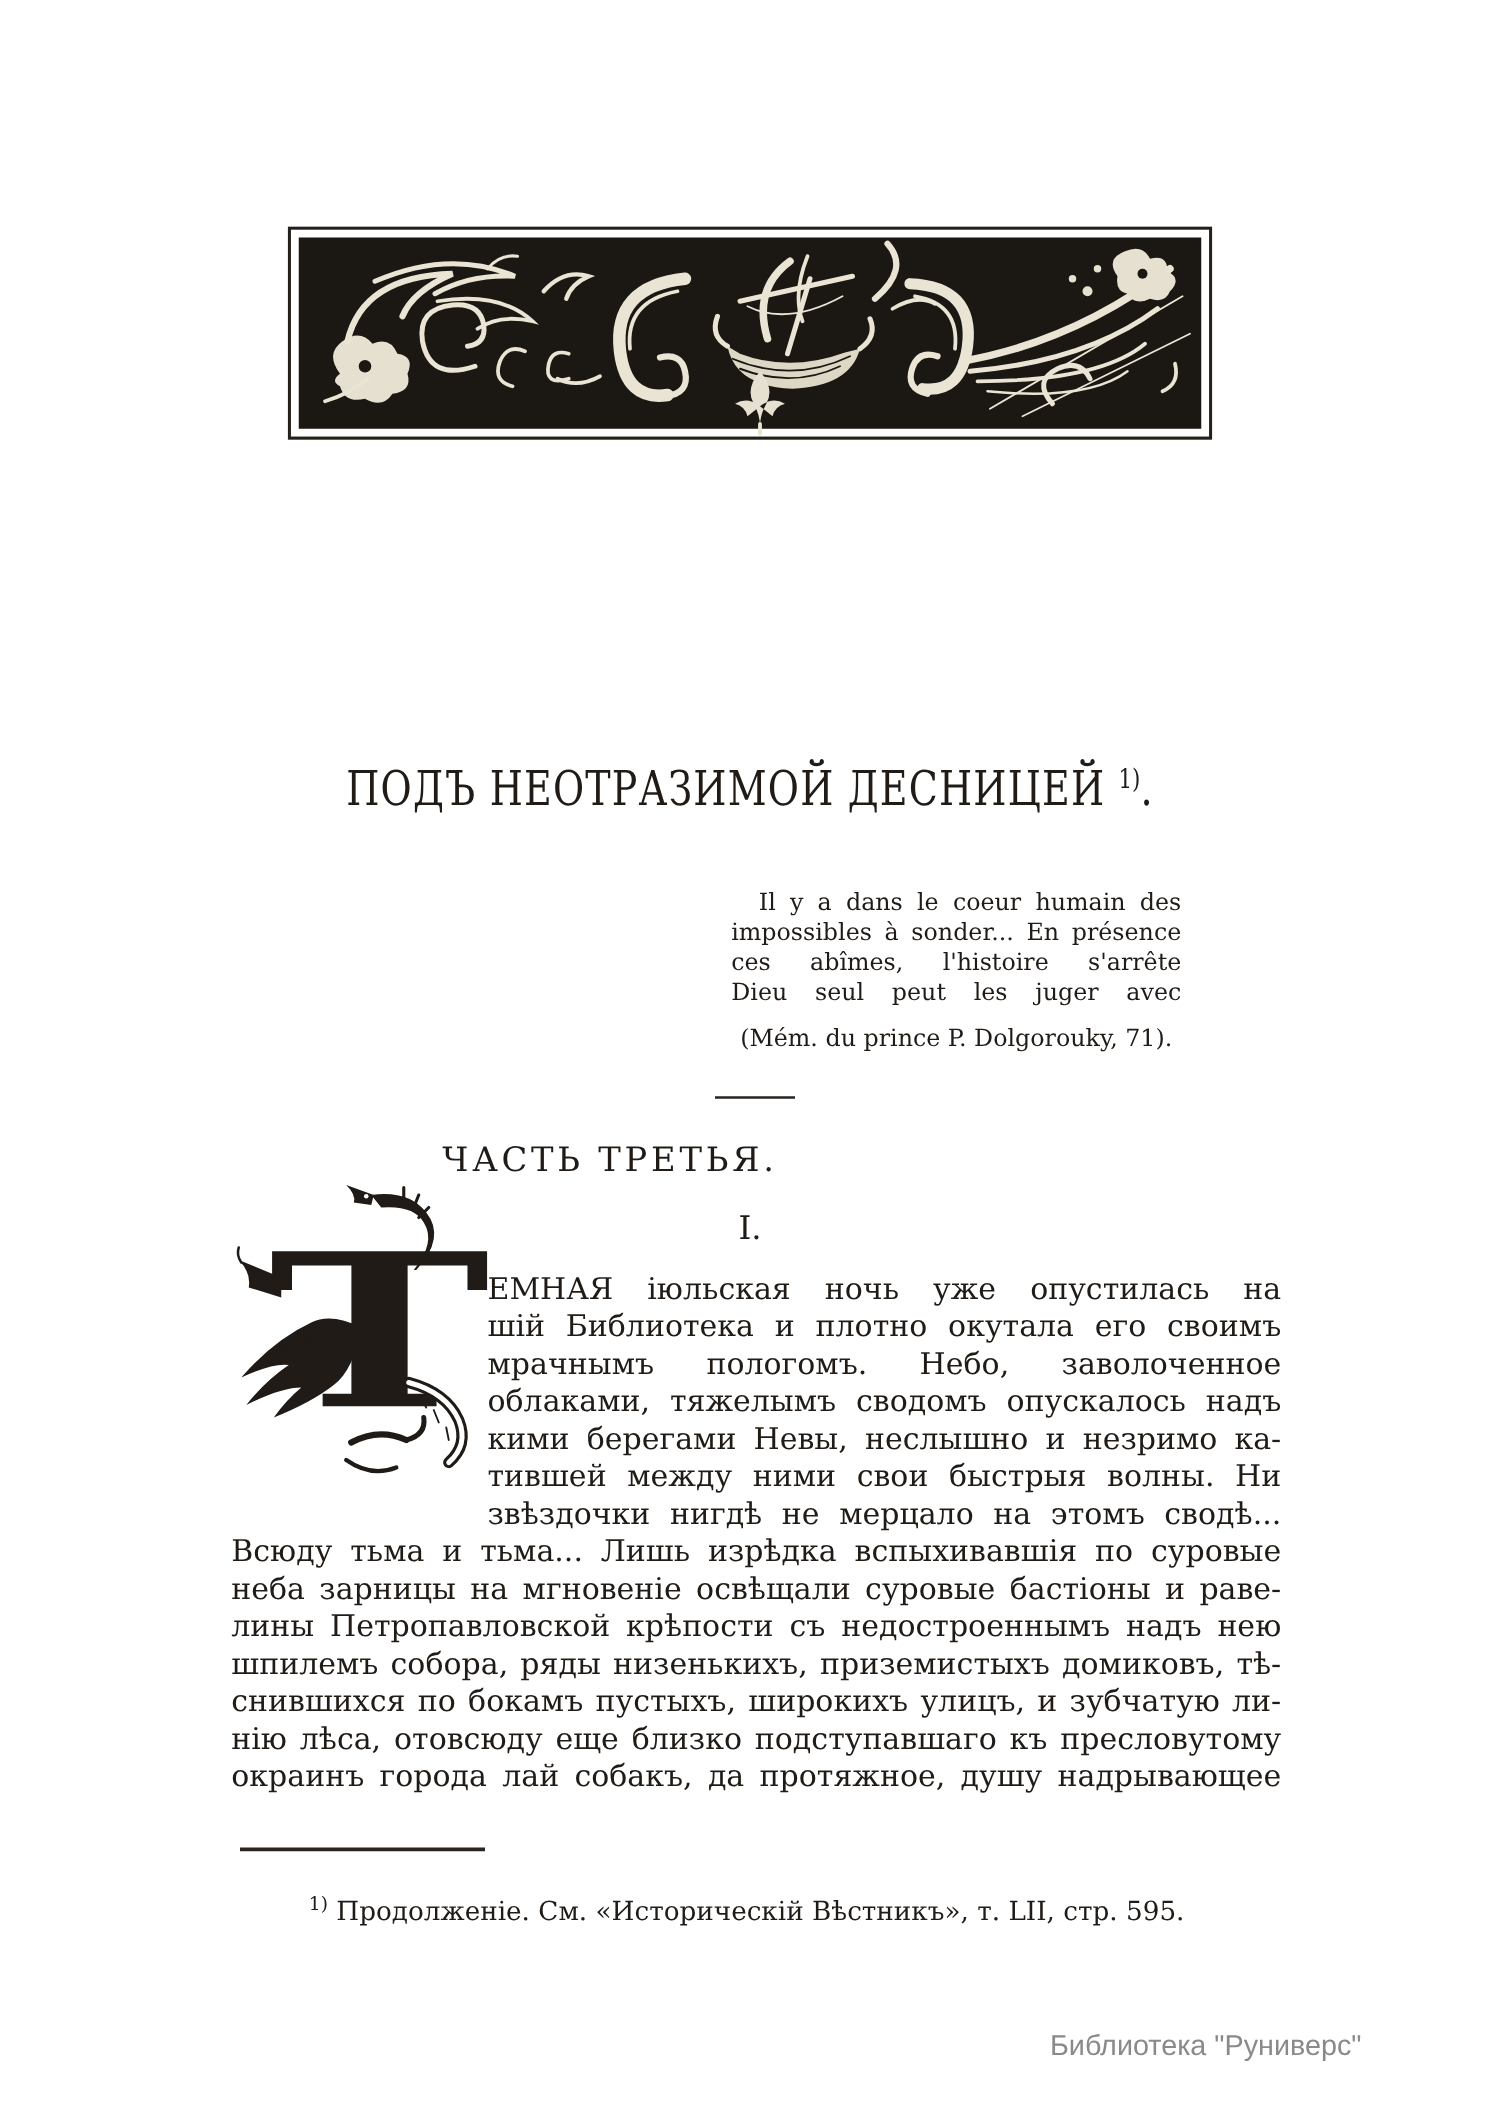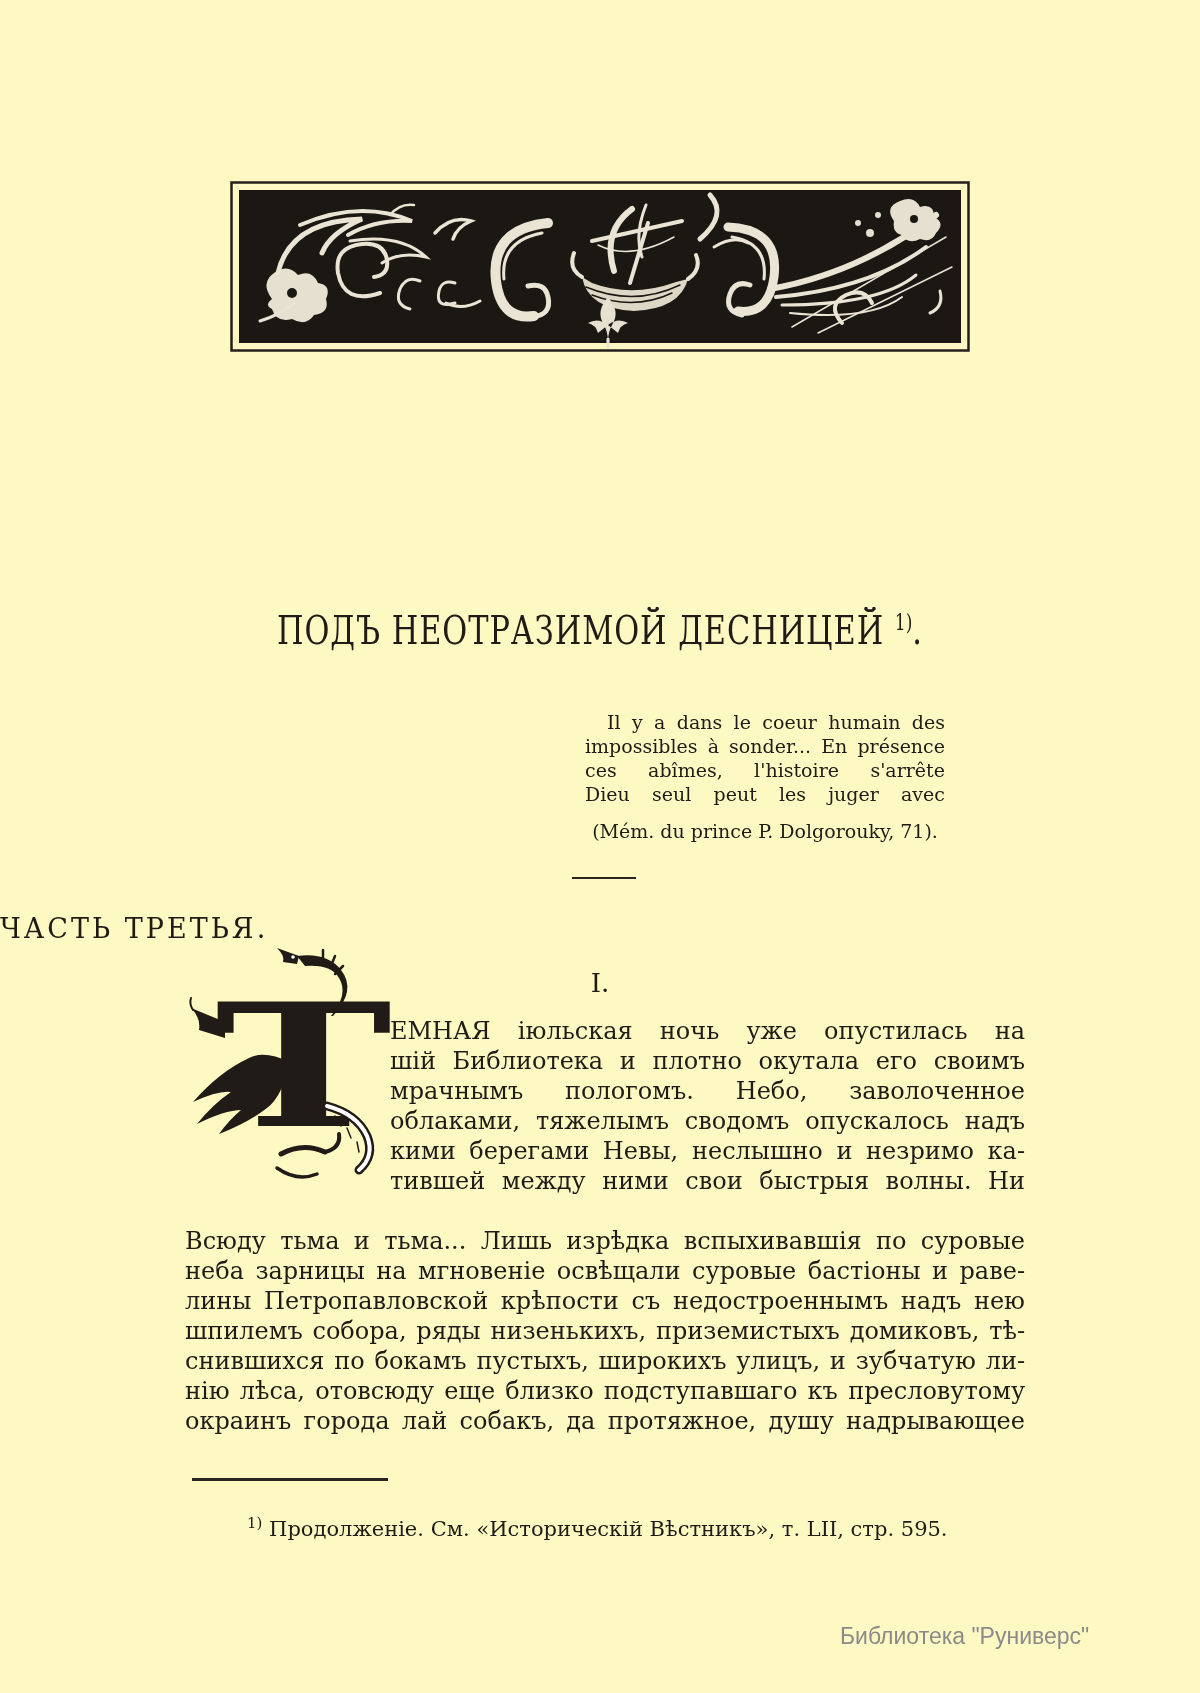--- a/index.html
+++ b/index.html
@@ -1,18 +1,18 @@
 <!DOCTYPE html>
 <html><head>
 <meta charset="utf-8">
 <style>
   html,body{margin:0;padding:0;background:#e9e9e9;}
   .page{
     position:relative;width:1200px;height:1693px;margin:0 auto;
-    background:#fef9c3;color:#201b16;overflow:hidden;
+    background:#ffffff;color:#201b16;overflow:hidden;
     font-family:"DejaVu Serif","Liberation Serif",serif;
   }
   
   .ornament{position:absolute;left:230px;top:181px;width:740px;height:171px;}
   
   .title{
     position:absolute;left:0;top:612px;width:1200px;text-align:center;
     font-size:32px;letter-spacing:1px;white-space:nowrap;
     transform:scale(.95,1.2);transform-origin:50% 50%;
   }
@@ -23,21 +23,21 @@
     height:24px;line-height:24px;font-size:19px;overflow:hidden;
     text-align:justify;text-align-last:justify;
   }
   .epigraph-lines .eline:first-child{padding-left:22px;}
   .attribution{margin-top:14px;text-align:center;font-size:19px;white-space:nowrap;}
   
   .rule{position:absolute;left:572px;top:877px;width:64px;height:2px;background:#2a2520;}
   
   .part-heading{
     position:absolute;left:0;top:912px;width:976px;height:34px;line-height:34px;
-    text-align:left;font-size:27px;letter-spacing:3px;
+    text-align:center;font-size:27px;letter-spacing:3px;
   }
   .chapter-num{
     position:absolute;left:0;top:966px;width:1200px;height:34px;line-height:34px;
     text-align:center;font-size:26px;
   }
   
   .dropcap-fig{position:absolute;left:185px;top:930px;width:220px;height:260px;}
   .dropcap-letter{
     position:absolute;left:30px;top:51px;z-index:1;line-height:1;
     font-size:170px;font-weight:bold;transform:scaleX(1.4);transform-origin:0 0;
@@ -167,20 +167,21 @@
     </svg>
   </div>
 
   <div class="body-indent">
       <div class="jline">ЕМНАЯ іюльская ночь уже опустилась на заснув-</div>
       <div class="jline">шій Библиотека и плотно окутала его своимъ</div>
       <div class="jline">мрачнымъ пологомъ. Небо, заволоченное густыми</div>
       <div class="jline">облаками, тяжелымъ сводомъ опускалось надъ низ-</div>
       <div class="jline">кими берегами Невы, неслышно и незримо ка-</div>
       <div class="jline">тившей между ними свои быстрыя волны. Ни</div>
+      <div class="jline">звѣздочки нигдѣ не мерцало на этомъ сводѣ...</div>
     </div>
   <div class="body-full">
       <div class="jline">Всюду тьма и тьма... Лишь изрѣдка вспыхивавшія по суровые</div>
       <div class="jline">неба зарницы на мгновеніе освѣщали суровые бастіоны и раве-</div>
       <div class="jline">лины Петропавловской крѣпости съ недостроеннымъ надъ нею</div>
       <div class="jline">шпилемъ собора, ряды низенькихъ, приземистыхъ домиковъ, тѣ-</div>
       <div class="jline">снившихся по бокамъ пустыхъ, широкихъ улицъ, и зубчатую ли-</div>
       <div class="jline">нію лѣса, отовсюду еще близко подступавшаго къ пресловутому</div>
       <div class="jline">окраинъ города лай собакъ, да протяжное, душу надрывающее «слу-</div>
     </div>

